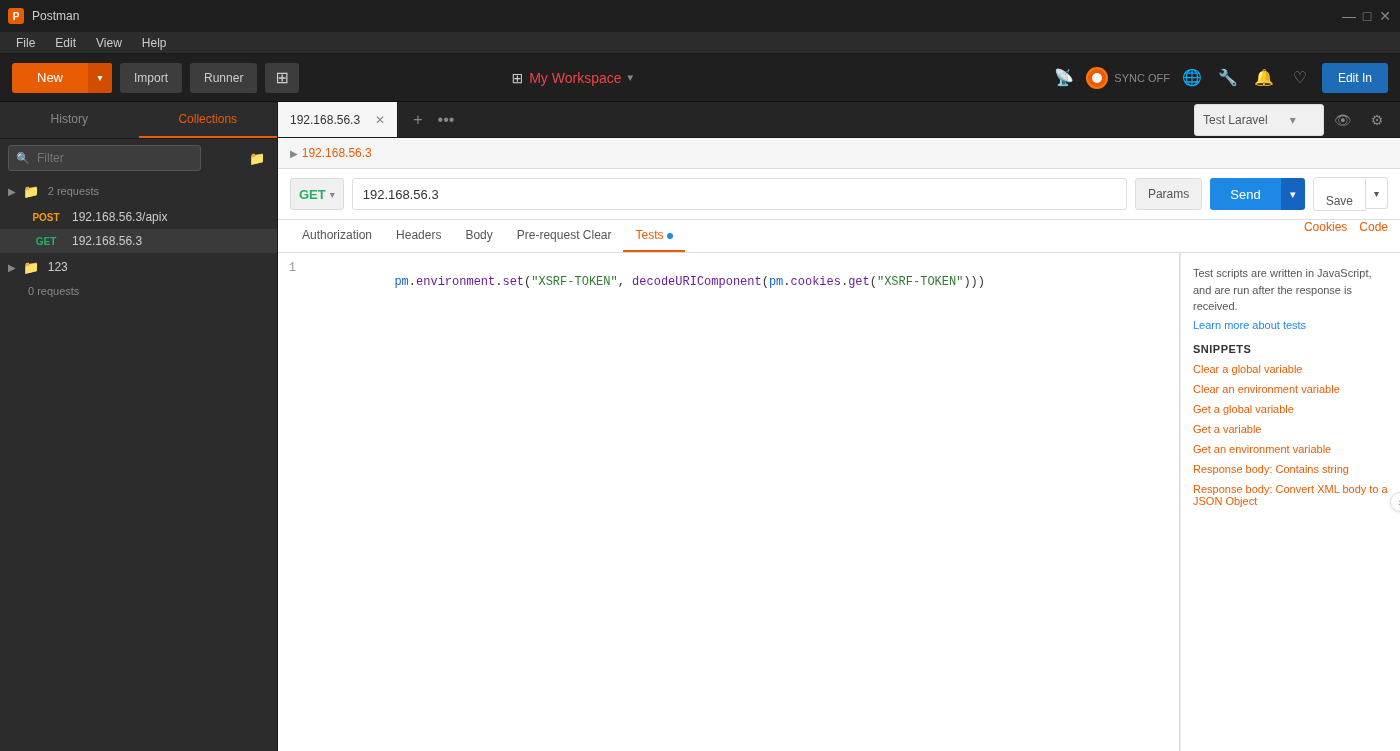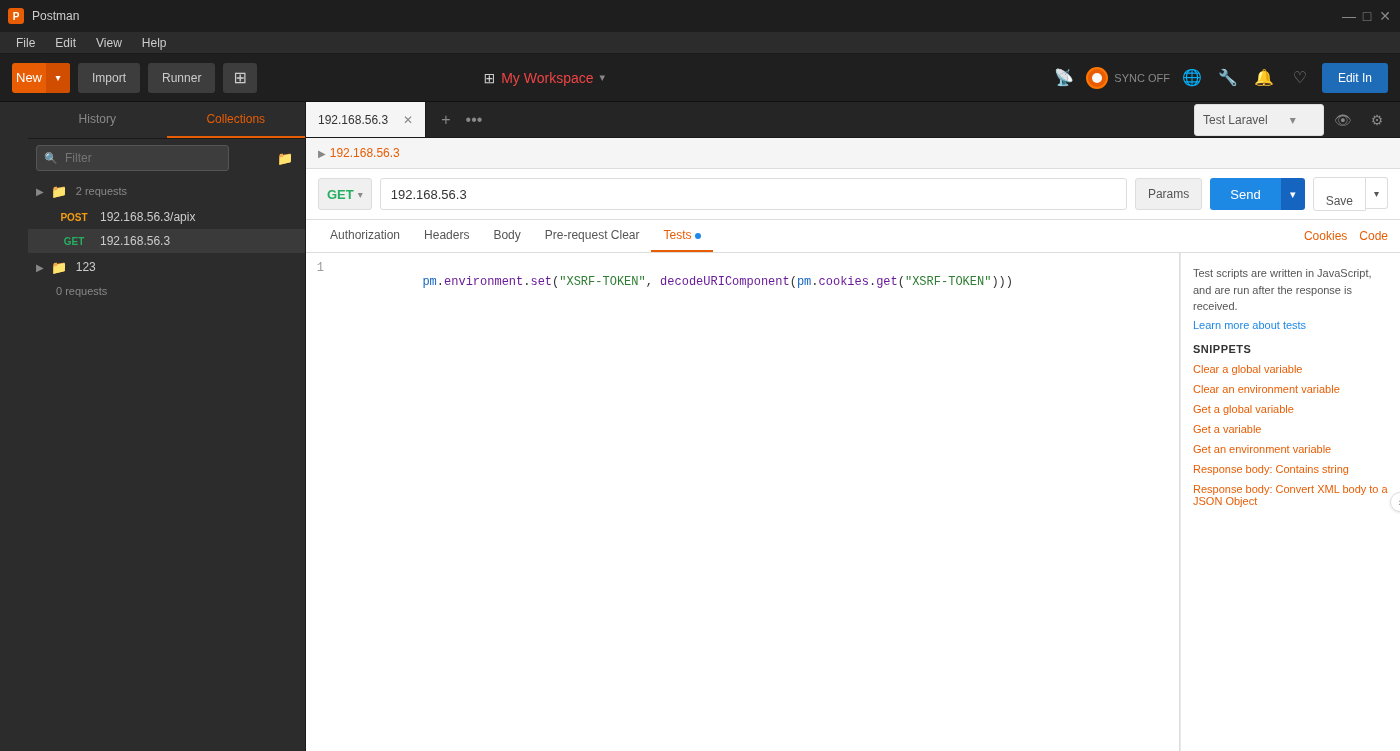--- a/index.html
+++ b/index.html
@@ -12,35 +12,35 @@
     #titlebar .window-controls { margin-left: auto; display: flex; gap: 4px; }
     #titlebar .win-btn { width: 14px; height: 14px; background: none; border: none; color: #888; cursor: pointer; font-size: 14px; display: flex; align-items: center; justify-content: center; }
 
     
     #menubar { height: 22px; background: #2c2c2c; display: flex; align-items: center; padding: 0 8px; gap: 4px; border-bottom: 1px solid #1a1a1a; }
     #menubar .menu-item { color: #ccc; font-size: 12px; padding: 2px 8px; cursor: pointer; border-radius: 3px; }
 
     
     #toolbar { height: 48px; background: #1f1f1f; display: flex; align-items: center; padding: 0 12px; gap: 8px; border-bottom: 1px solid #111; }
     .btn-new { background: #e85d04; color: white; border: none; border-radius: 3px; height: 30px; display: flex; align-items: center; cursor: pointer; overflow: hidden; }
-    .btn-new-label { padding: 0 4px; font-size: 13px; font-weight: 500; }
+    .btn-new-label { padding: 0 25px; font-size: 13px; font-weight: 500; }
     .btn-new-arrow { background: #d14e00; width: 24px; height: 30px; display: flex; align-items: center; justify-content: center; font-size: 10px; cursor: pointer; }
     .toolbar-btn { background: #3d3d3d; color: #ccc; border: none; border-radius: 3px; height: 30px; padding: 0 14px; cursor: pointer; font-size: 12px; }
     .toolbar-center { margin: 0 auto; display: flex; align-items: center; gap: 8px; }
     .workspace-btn { background: none; border: none; color: #ccc; font-size: 14px; cursor: pointer; display: flex; align-items: center; gap: 6px; }
     .toolbar-right { margin-left: auto; display: flex; align-items: center; gap: 8px; }
     .sync-area { display: flex; align-items: center; gap: 6px; }
     .sync-circle { width: 22px; height: 22px; border-radius: 50%; background: #e85d04; border: 2px solid #f70; display: flex; align-items: center; justify-content: center; }
     .sync-inner { width: 10px; height: 10px; border-radius: 50%; background: #f9f9f9; }
     .sync-text { color: #888; font-size: 11px; }
     .icon-btn { background: none; border: none; color: #888; cursor: pointer; width: 28px; height: 28px; display: flex; align-items: center; justify-content: center; font-size: 16px; }
     .signin-btn { background: #1e6bb8; color: white; border: none; border-radius: 3px; height: 30px; padding: 0 16px; cursor: pointer; font-size: 12px; font-weight: 500; }
 
     
-    #main { display: flex; height: calc(751px - 32px - 22px - 48px); margin-left: 28px; }
+    #main { display: flex; height: calc(751px - 32px - 22px - 48px); }
 
     
     #sidebar { width: 278px; background: #2c2c2c; border-right: 1px solid #1a1a1a; display: flex; flex-direction: column; flex-shrink: 0; }
     #sidebar-tabs { display: flex; border-bottom: 1px solid #1a1a1a; }
     .sidebar-tab { flex: 1; height: 36px; display: flex; align-items: center; justify-content: center; cursor: pointer; font-size: 12px; color: #888; border-bottom: 2px solid transparent; }
     .sidebar-tab.active { color: #e85d04; border-bottom-color: #e85d04; }
     .sidebar-toolbar { display: flex; align-items: center; padding: 6px 8px; gap: 4px; }
     .filter-input { flex: 1; background: #3d3d3d; border: 1px solid #555; border-radius: 3px; height: 26px; padding: 0 8px 0 28px; color: #ccc; font-size: 12px; outline: none; }
     .sidebar-toolbar-icons { display: flex; gap: 2px; margin-left: auto; }
     .sidebar-icon-btn { background: none; border: none; color: #888; cursor: pointer; width: 24px; height: 24px; display: flex; align-items: center; justify-content: center; font-size: 13px; }
@@ -84,21 +84,21 @@
     .params-btn { background: #f0f0f0; border: 1px solid #ddd; border-radius: 3px; height: 32px; padding: 0 12px; cursor: pointer; font-size: 12px; color: #555; }
     .send-btn { background: #1e88e5; color: white; border: none; border-radius: 3px 0 0 3px; height: 32px; padding: 0 20px; cursor: pointer; font-size: 13px; font-weight: 500; }
     .send-arrow { background: #1565c0; color: white; border: none; border-radius: 0 3px 3px 0; height: 32px; width: 24px; cursor: pointer; font-size: 11px; display: flex; align-items: center; justify-content: center; }
     .save-btn { background: none; border: 1px solid #ddd; border-radius: 3px 0 0 3px; height: 32px; padding: 16px 12px; cursor: pointer; font-size: 12px; color: #555; }
     .save-arrow { background: none; border: 1px solid #ddd; border-left: none; border-radius: 0 3px 3px 0; height: 32px; width: 22px; cursor: pointer; font-size: 10px; color: #555; display: flex; align-items: center; justify-content: center; }
     .env-select { background: #f0f0f0; border: 1px solid #ddd; border-radius: 3px; height: 32px; padding: 0 8px; font-size: 12px; color: #555; cursor: pointer; display: flex; align-items: center; gap: 22px; min-width: 130px; }
     .env-eye-btn { background: none; border: none; color: #888; cursor: pointer; height: 32px; width: 30px; display: flex; align-items: center; justify-content: center; font-size: 14px; }
     .env-gear-btn { background: none; border: none; color: #888; cursor: pointer; height: 32px; width: 30px; display: flex; align-items: center; justify-content: center; font-size: 14px; }
 
     
-    #req-tabs { display: flex; align-items: center; border-bottom: 1px solid #ddd; background: #fff; padding: 0 12px; }
+    #req-tabs { display: flex; align-items: flex-start; border-bottom: 1px solid #ddd; background: #fff; padding: 0 12px; }
     .req-tab-item { padding: 8px 12px; cursor: pointer; font-size: 12px; color: #555; border-bottom: 2px solid transparent; }
     .req-tab-item.active { color: #e85d04; border-bottom-color: #e85d04; }
     .tab-dot { width: 6px; height: 6px; background: #1e88e5; border-radius: 50%; display: inline-block; margin-left: 3px; vertical-align: middle; }
     .req-tabs-right { margin-left: auto; display: flex; gap: 12px; }
     .cookies-link, .code-link { color: #e85d04; font-size: 12px; cursor: pointer; }
 
     
     #examples-bar { display: flex; justify-content: flex-end; align-items: center; padding: 4px 12px; background: #f5f5f5; border-bottom: 1px solid #e8e8e8; }
     .examples-link { color: #e85d04; font-size: 12px; cursor: pointer; }
 

